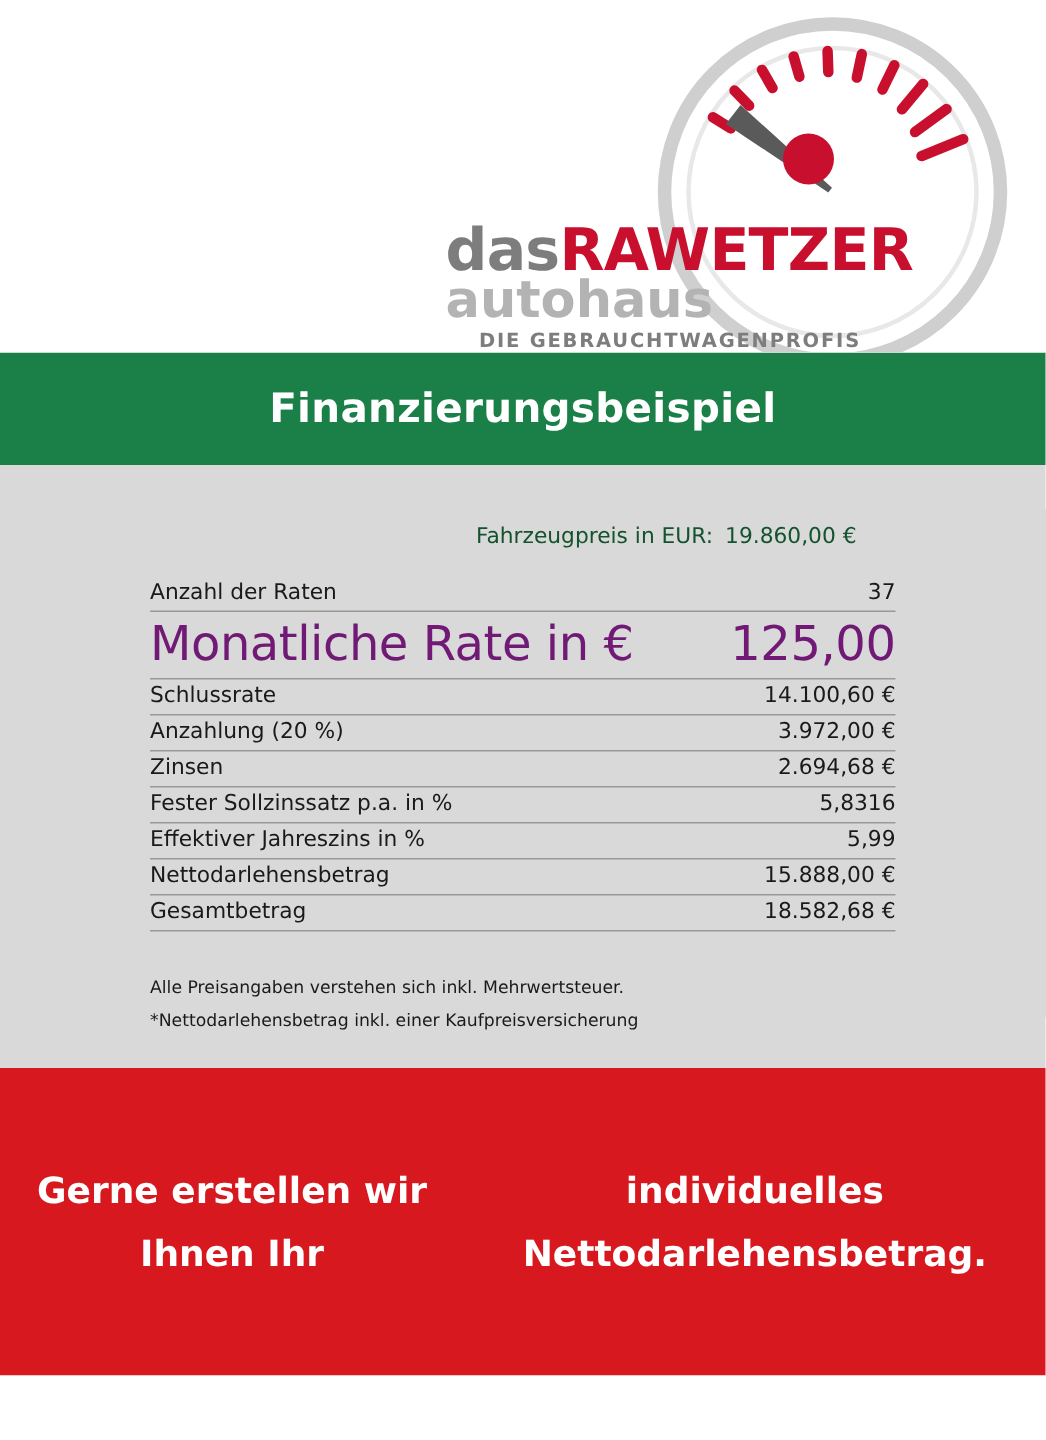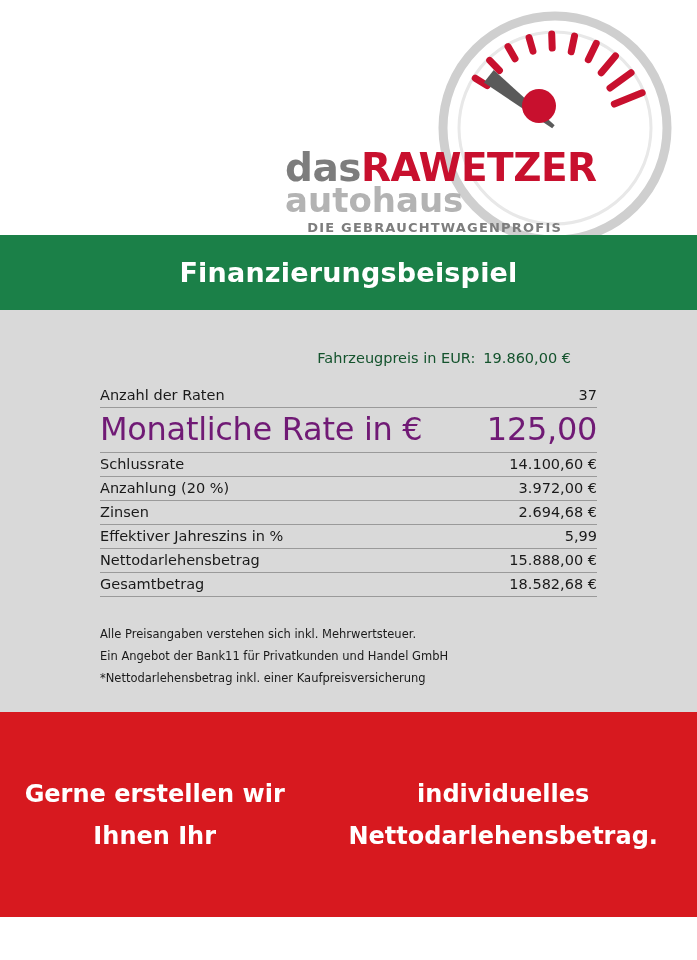--- a/index.html
+++ b/index.html
@@ -31,21 +31,21 @@
   }
   .gauge {
     position: absolute;
     right: 22px;
     top: 8px;
     width: 240px;
     height: 240px;
   }
   .logo-block {
     position: absolute;
-    left: 285px;
+    left: 297px;
     top: 148px;
     width: 320px;
     text-align: left;
   }
   .logo-line1 {
     font-family: "DejaVu Sans", sans-serif;
     font-size: 39px;
     font-weight: bold;
     letter-spacing: -0.5px;
     line-height: 40px;
@@ -247,36 +247,39 @@
       </div>
       <div class="row">
         <span class="lbl">Anzahlung (20 %)</span>
         <span class="val">3.972,00 €</span>
       </div>
       <div class="row">
         <span class="lbl">Zinsen</span>
         <span class="val">2.694,68 €</span>
       </div>
       <div class="row">
+        <span class="lbl">Fester Sollzinssatz p.a. in %</span>
+        <span class="val">5,8316</span>
+      </div>
+      <div class="row">
         <span class="lbl">Effektiver Jahreszins in %</span>
         <span class="val">5,99</span>
       </div>
       <div class="row">
         <span class="lbl">Nettodarlehensbetrag</span>
         <span class="val">15.888,00 €</span>
       </div>
       <div class="row">
         <span class="lbl">Gesamtbetrag</span>
         <span class="val">18.582,68 €</span>
       </div>
     </div>
 
     <div class="notes">
       <div>Alle Preisangaben verstehen sich inkl. Mehrwertsteuer.</div>
-      <div>Ein Angebot der Bank11 für Privatkunden und Handel GmbH</div>
       <div>*Nettodarlehensbetrag inkl. einer Kaufpreisversicherung</div>
     </div>
   </div>
 
   <div class="footer-red">
     <p>Gerne erstellen wir Ihnen Ihr</p>
     <p>individuelles Nettodarlehensbetrag.</p>
   </div>
 
   <div class="bottom-white"></div>

